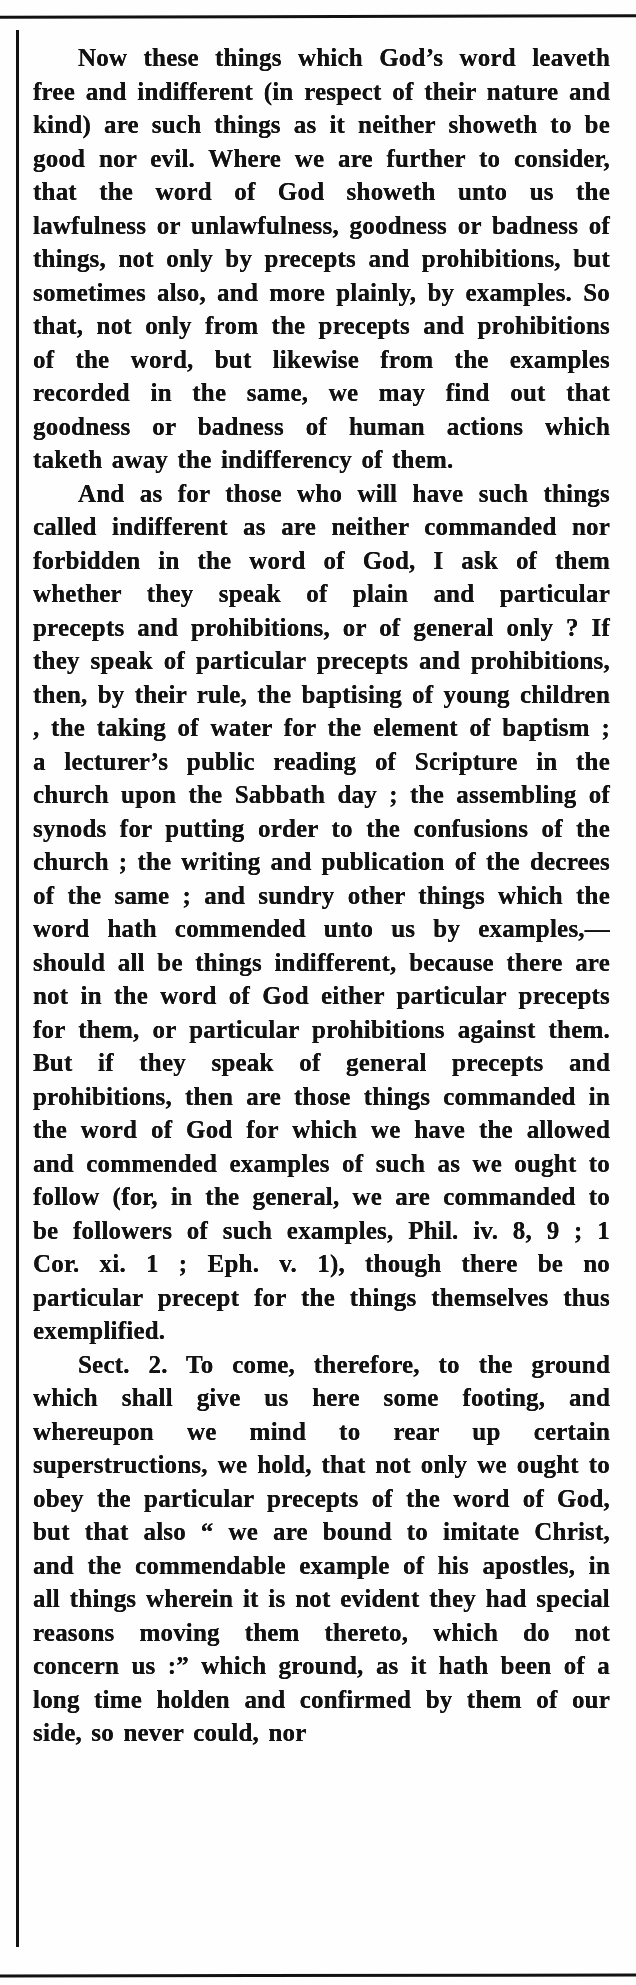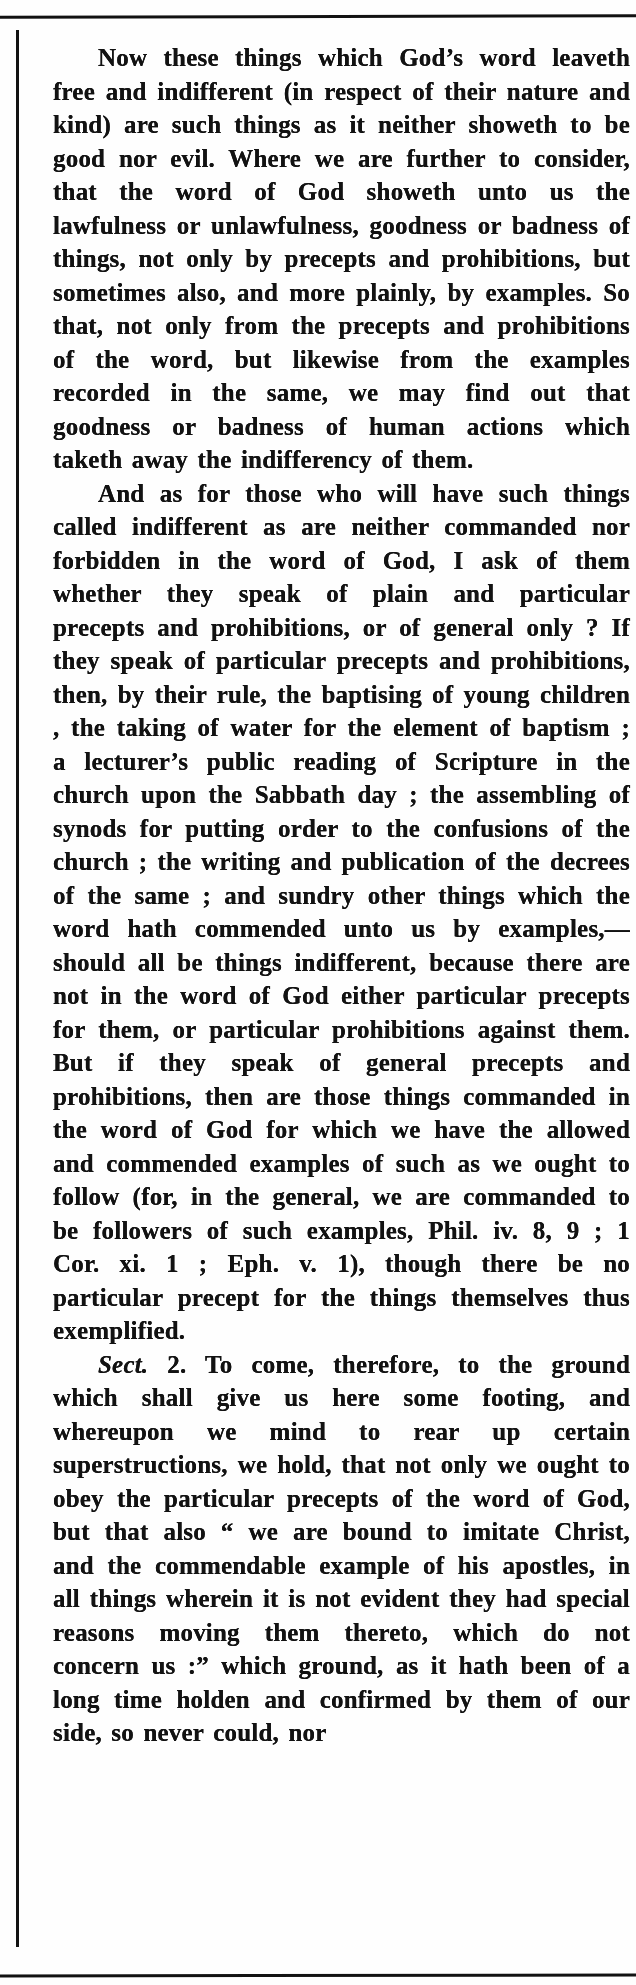--- a/index.html
+++ b/index.html
@@ -43,28 +43,26 @@
     top:41px;
     width:577px;
     color:var(--ink);
     font-size:25px;
     line-height:33.5px;
     font-weight:bold;
     text-align:justify;
     word-spacing:3px;
     letter-spacing:0.2px;
     text-shadow:0 0 0.5px currentColor;
-    margin-left:20px;
   }
   .text-block p{
     margin:0;
     text-indent:45px;
   }
   .lead-italic{
-    font-style:italic;
   }
 </style>
 </head>
 <body>
 
 <div class="page">
   <div class="rule rule-top"></div>
   <div class="rule rule-left"></div>
   <div class="rule rule-bottom"></div>
 

